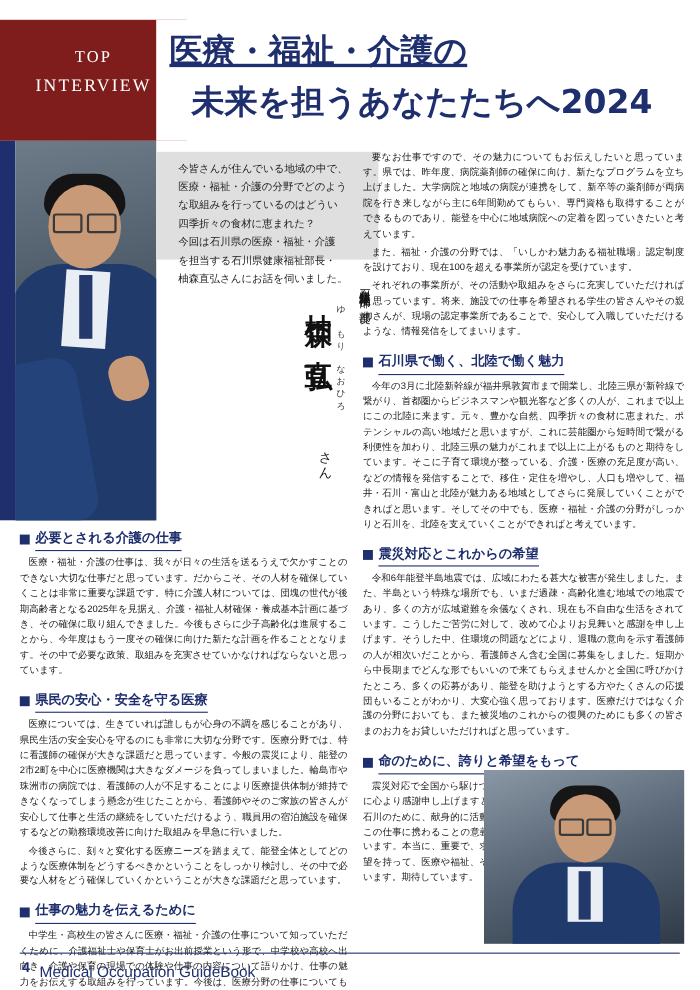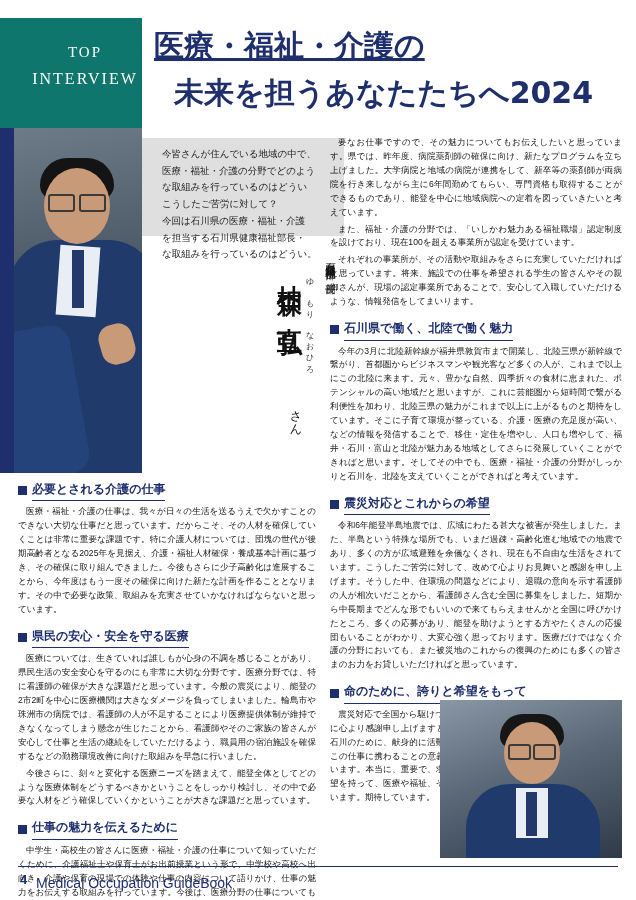--- a/index.html
+++ b/index.html
@@ -9,21 +9,21 @@
     color:#1a1a1a;overflow:hidden;position:relative;
   }
   .page{position:relative;width:636px;height:900px;box-sizing:border-box;}
 
   
   .header{
     position:absolute;left:0;top:18px;width:636px;height:110px;
   }
   .header-left{
     position:absolute;left:0;top:0;width:170px;height:110px;
-    background:#0f766e;
+    background:#7f1d1d;
   }
   .header-left .tl{
     position:absolute;left:0;right:0;top:26px;text-align:center;
     color:#ffffff;font-family:"Liberation Serif","DejaVu Serif",serif;
     font-size:15px;letter-spacing:2px;
   }
   .header-left .tl2{
     position:absolute;left:0;right:0;top:52px;text-align:center;
     color:#ffffff;font-family:"Liberation Serif","DejaVu Serif",serif;
     font-size:16px;letter-spacing:2px;
@@ -183,24 +183,24 @@
     <div class="p-face"></div>
     <div class="p-glass"></div>
     <div class="p-arm"></div>
     <div class="p-hand"></div>
   </div>
 
   <div class="lead">
     <p>今皆さんが住んでいる地域の中で、</p>
     <p>医療・福祉・介護の分野でどのよう</p>
     <p>な取組みを行っているのはどうい</p>
-    <p>こうしたご苦労に対して？</p>
+    <p>四季折々の食材に恵まれた？</p>
     <p>今回は石川県の医療・福祉・介護</p>
     <p>を担当する石川県健康福祉部長・</p>
-    <p>な取組みを行っているのはどうい。</p>
+    <p>柚森直弘さんにお話を伺いました。</p>
   </div>
 
   <div class="vname">
     <div class="v-col v-post">石川県健康福祉部 部長</div>
     <div class="v-col v-ruby">ゆ もり　なおひろ</div>
     <div class="v-col v-name">柚森 直弘</div>
     <div class="v-col v-san">さん</div>
   </div>
 
   <div class="col col-left">

